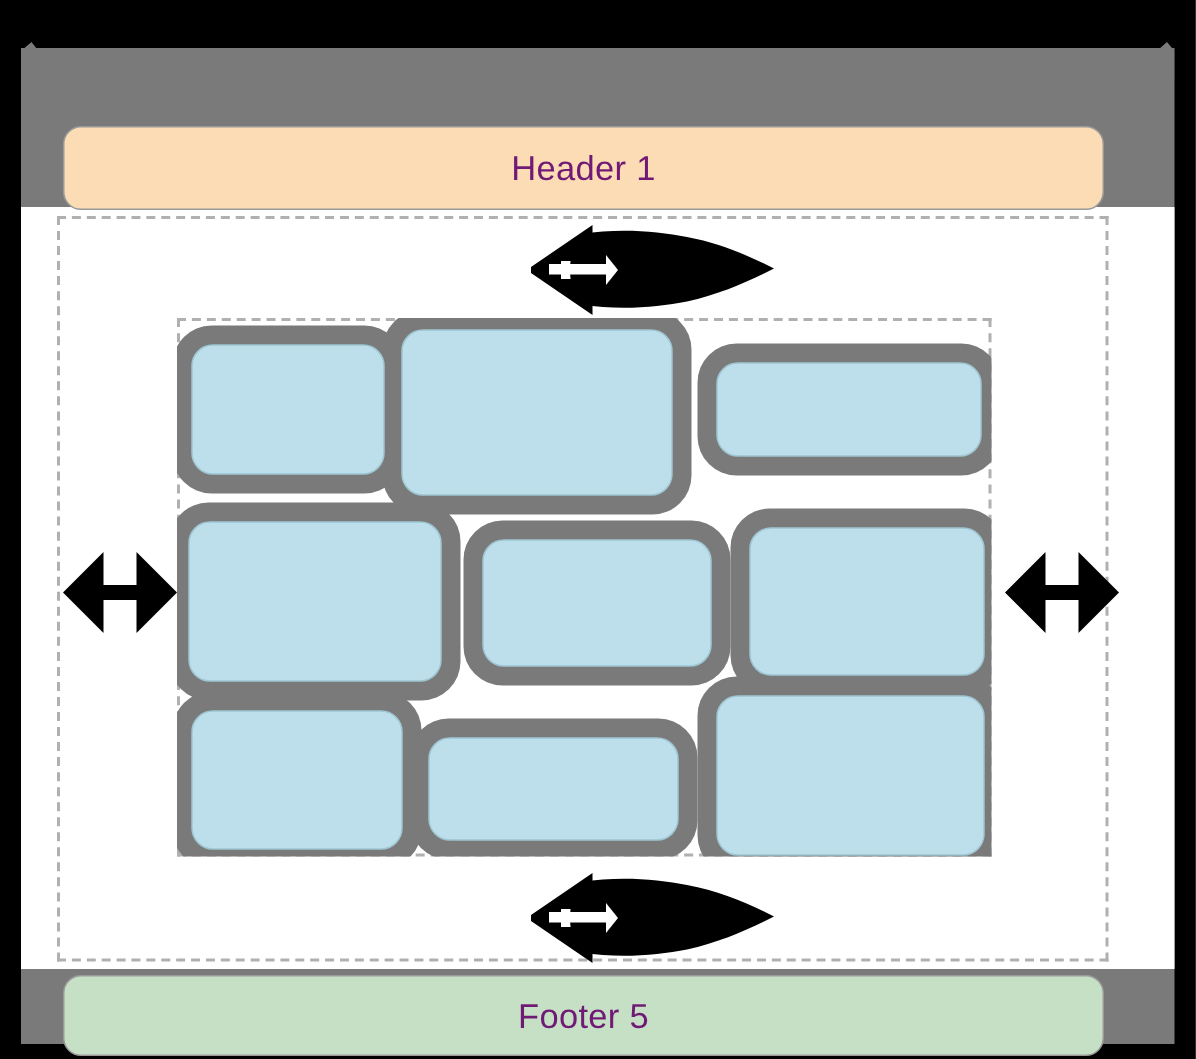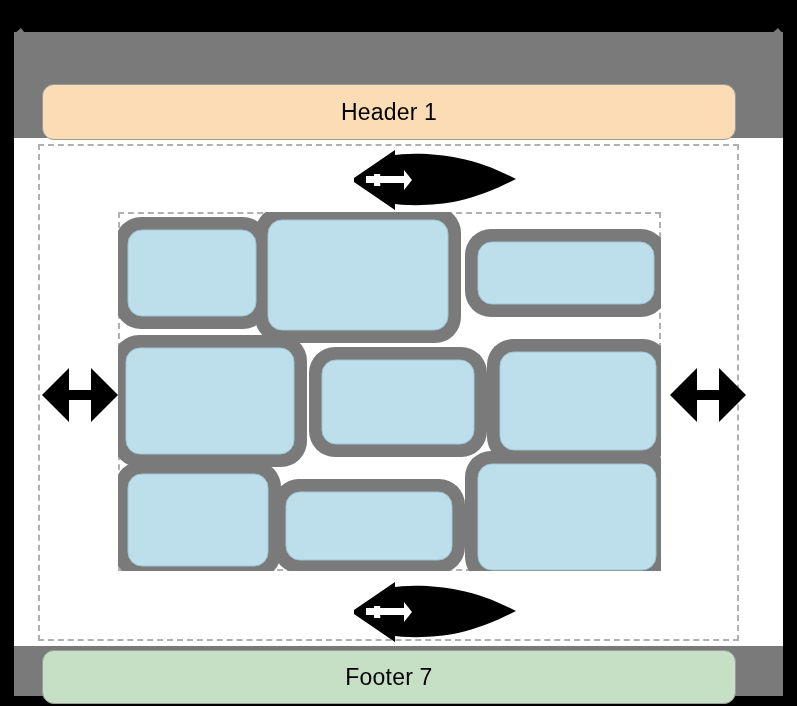--- a/index.html
+++ b/index.html
@@ -49,21 +49,21 @@
   
   .bar {
     position: absolute;
     box-sizing: border-box;
     border: 1px solid #9a9a9a;
     border-radius: 12px;
     display: flex;
     align-items: center;
     justify-content: center;
     font-size: 23px;
-    color: #000000;
+    color: #701a75;
     letter-spacing: .2px;
   }
   .header-bar {
     left: 42px;
     top: 84px;
     width: 694px;
     height: 56px;
     background: #fbdcb5;
   }
   .footer-bar {
@@ -186,15 +186,15 @@
   <div class="arrow arrow-bottom">
     <svg width="168" height="60" viewBox="0 0 168 60" xmlns="http://www.w3.org/2000/svg">
       <path fill="#000000" d="M43,0 L2,28 L2,32 L43,60 L43,36 L22,36 L22,24 L43,24 Z"></path>
       <path fill="#000000" d="M36,6 C60,2 86,4 106,8 C128,12 146,20 164,29 C146,38 128,46 106,51 C86,55 60,57 36,53 C30,46 28,38 28,30 C28,22 30,13 36,6 Z"></path>
       <path fill="#000000" d="M48,22 L58,22 L64,30 L58,38 L48,38 Z"></path>
       <rect x="14" y="26" width="42" height="7" fill="#ffffff"></rect>
       <path fill="#ffffff" d="M52,20 L52,40 L60,30 Z"></path>
     </svg>
   </div>
 
-  <div class="bar footer-bar">Footer 7</div>
+  <div class="bar footer-bar">Footer 5</div>
 
 </div>
 
 </body></html>

